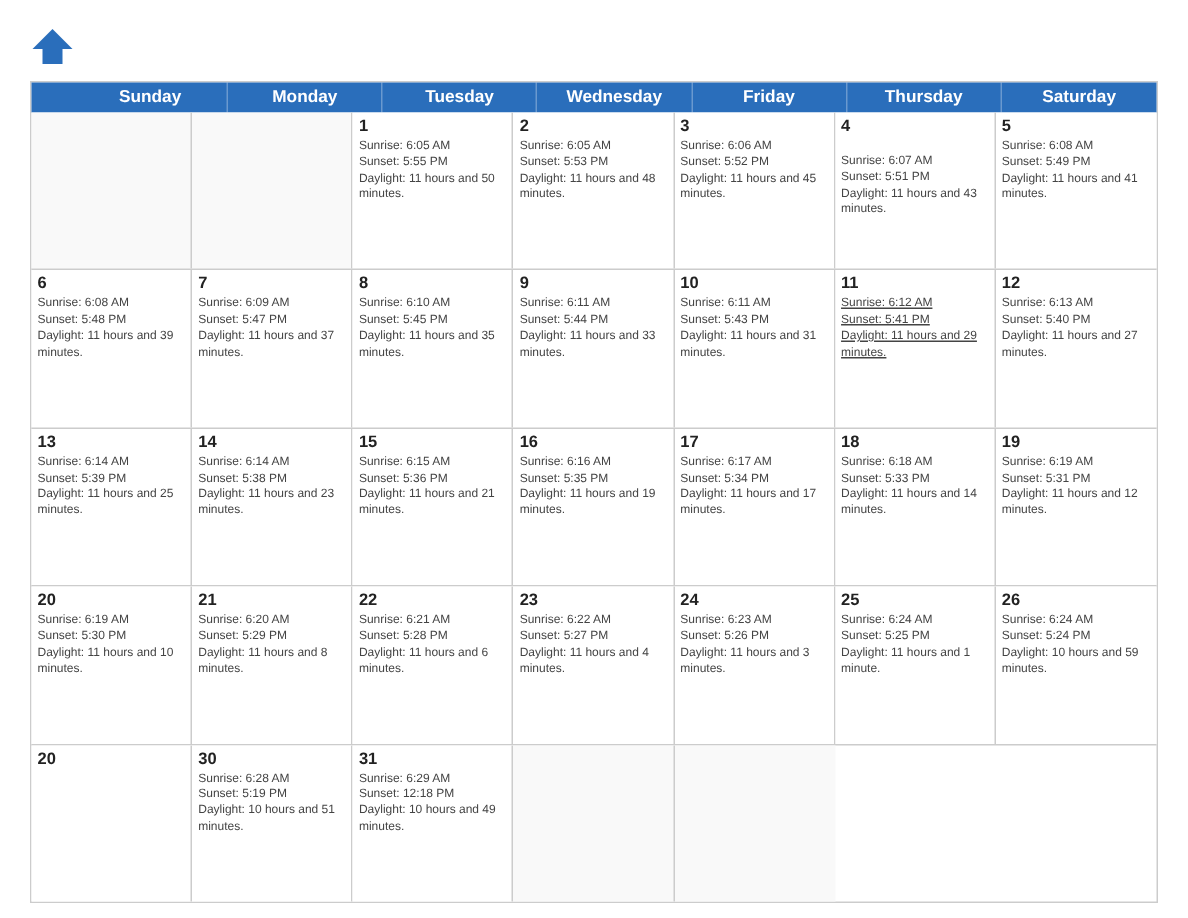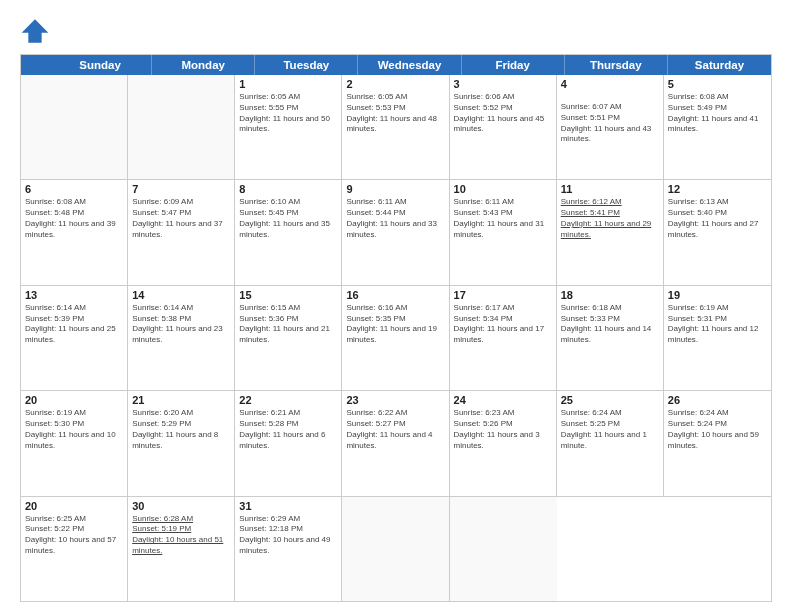--- a/index.html
+++ b/index.html
@@ -308,27 +308,24 @@
           <div class="cal-cell">
             <div class="day-num">26</div>
             <div class="cell-info" style="white-space: pre-line;">Sunrise: 6:24 AM
 Sunset: 5:24 PM
 Daylight: 10 hours and 59 minutes.</div>
           </div>
         </div>
         <div class="cal-row">
           <div class="cal-cell">
             <div class="day-num">20</div>
-            <div class="cell-info" style="white-space: pre-line;">Sunrise: 6:25 AM
-Sunset: 5:22 PM
-Daylight: 10 hours and 57 minutes.</div>
           </div>
           <div class="cal-cell">
             <div class="day-num">30</div>
-            <div class="cell-info" style="white-space: pre-line; text-decoration: underline;">Sunrise: 6:28 AM
+            <div class="cell-info" style="white-space: pre-line;">Sunrise: 6:28 AM
 Sunset: 5:19 PM
 Daylight: 10 hours and 51 minutes.</div>
           </div>
           <div class="cal-cell">
             <div class="day-num">31</div>
             <div class="cell-info" style="white-space: pre-line;">Sunrise: 6:29 AM
 Sunset: 12:18 PM
 Daylight: 10 hours and 49 minutes.</div>
           </div>
           <div class="cal-cell empty"></div>

